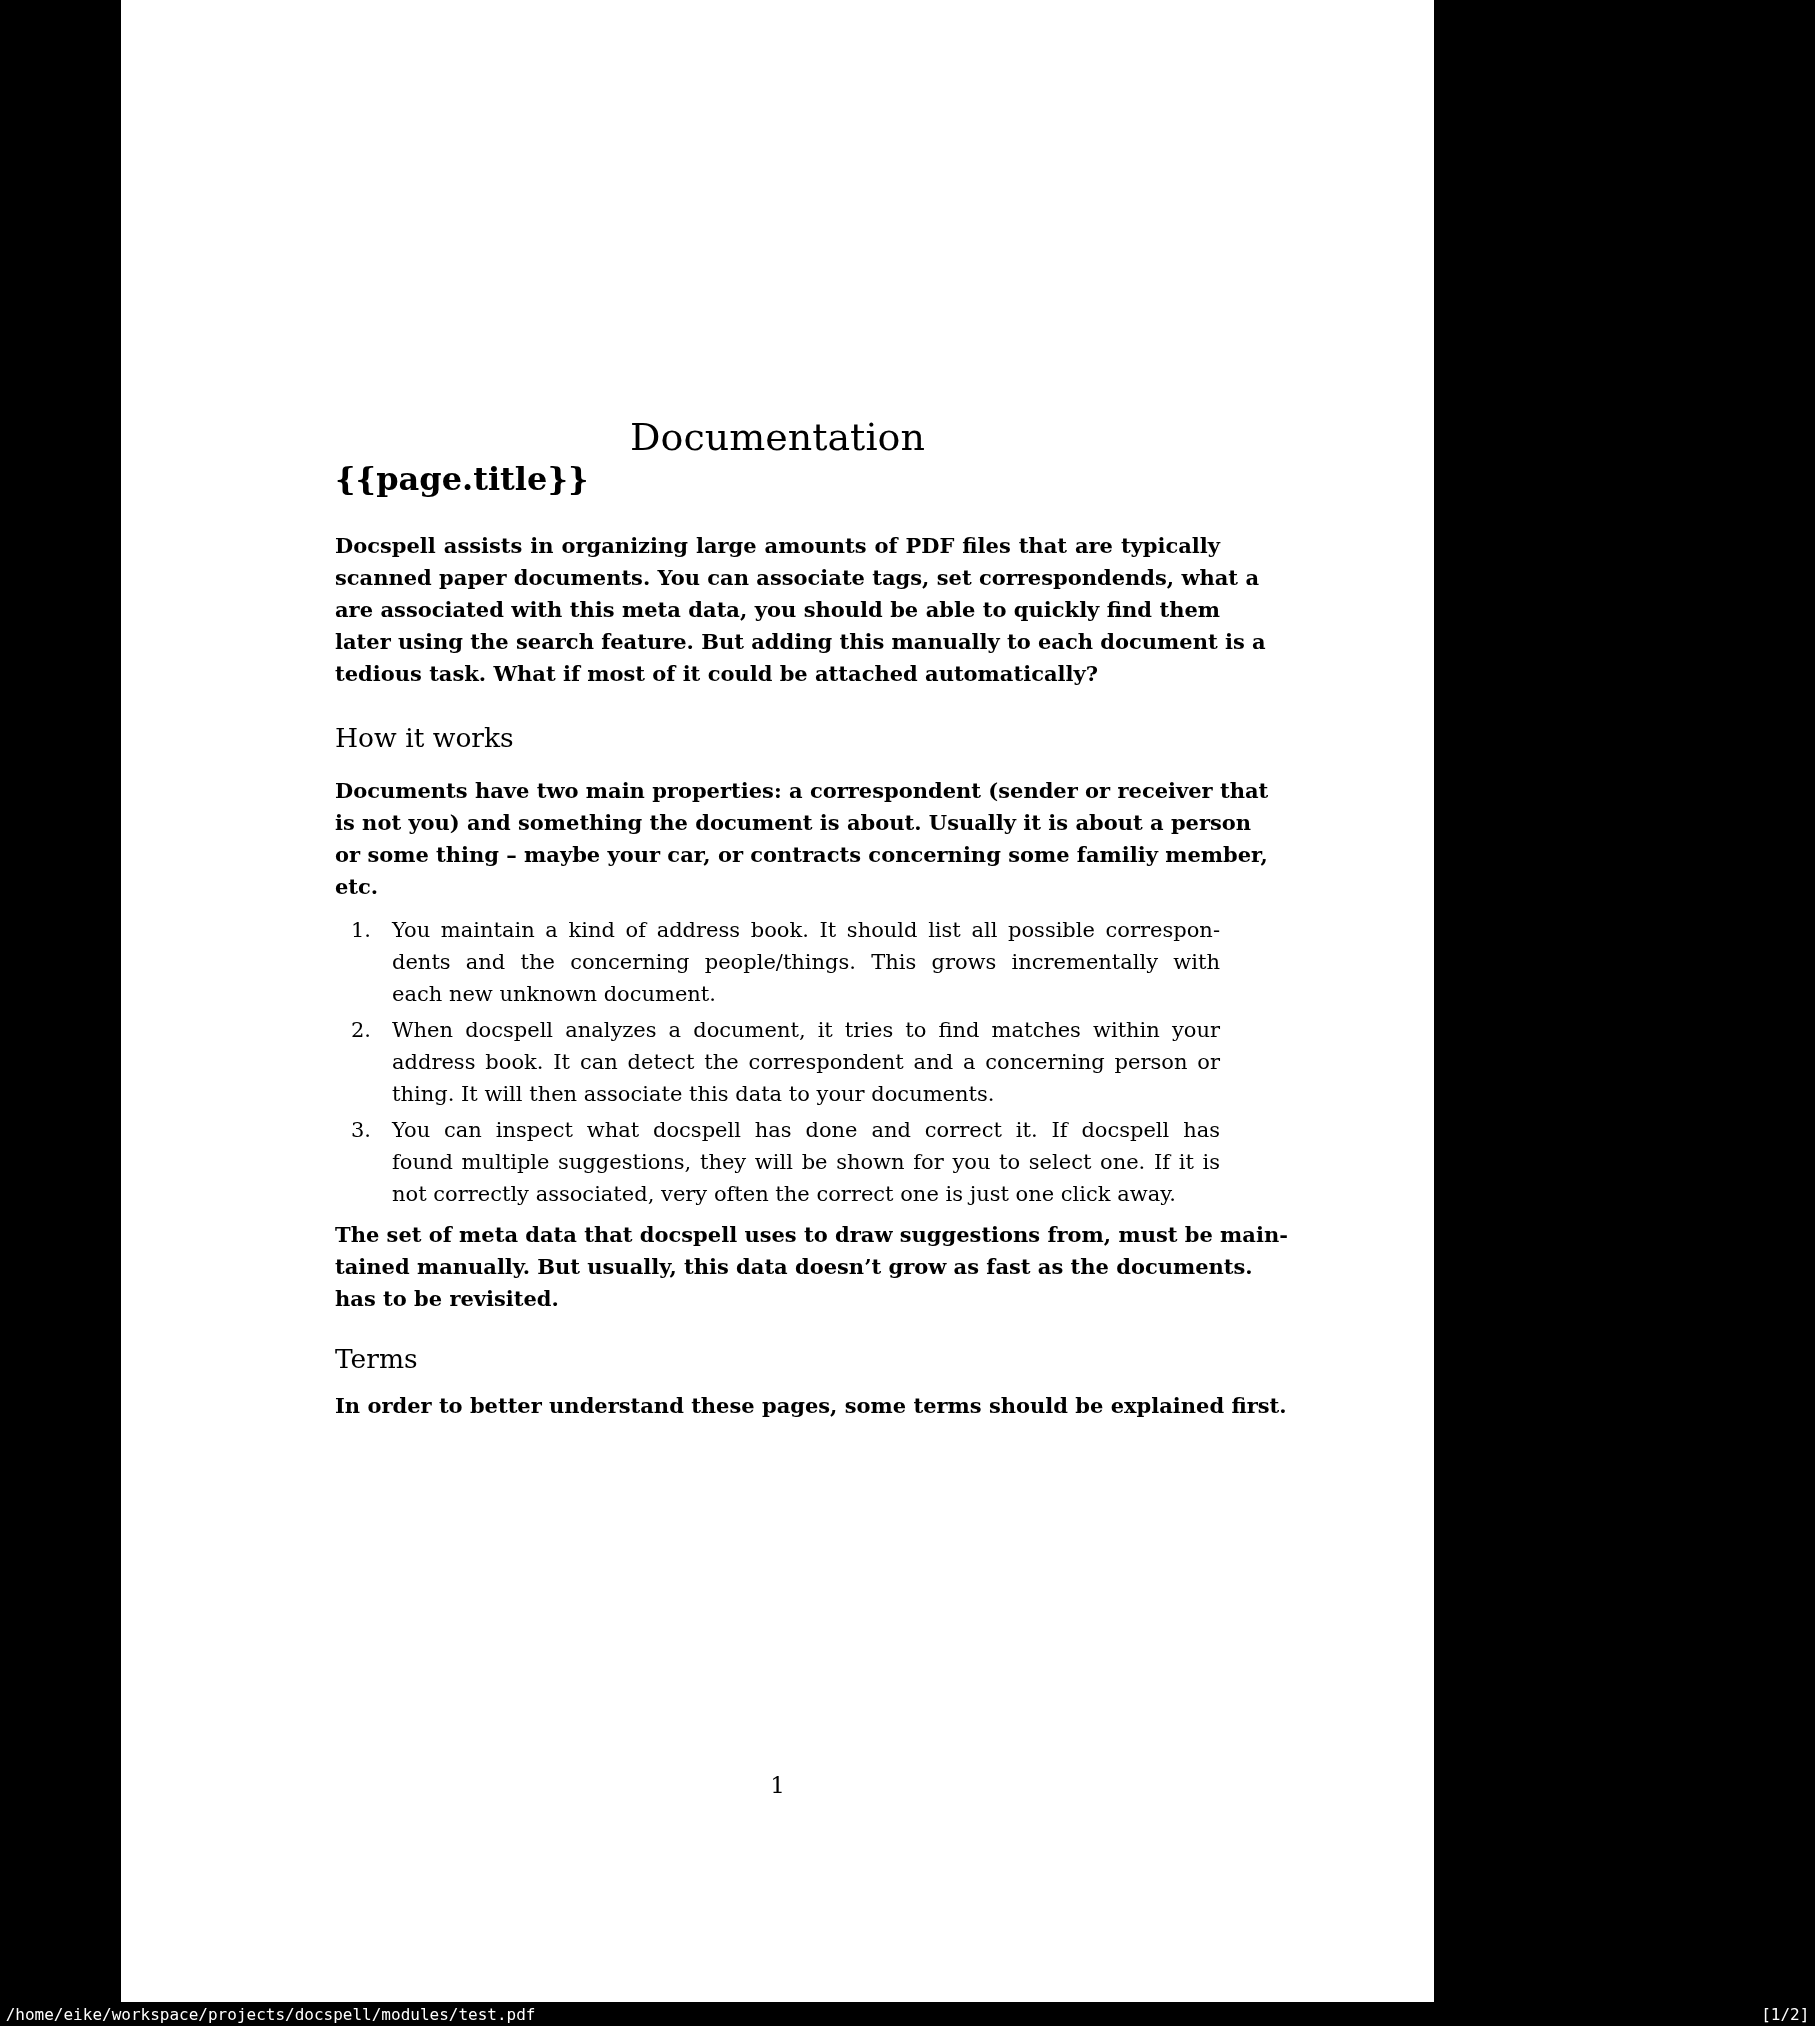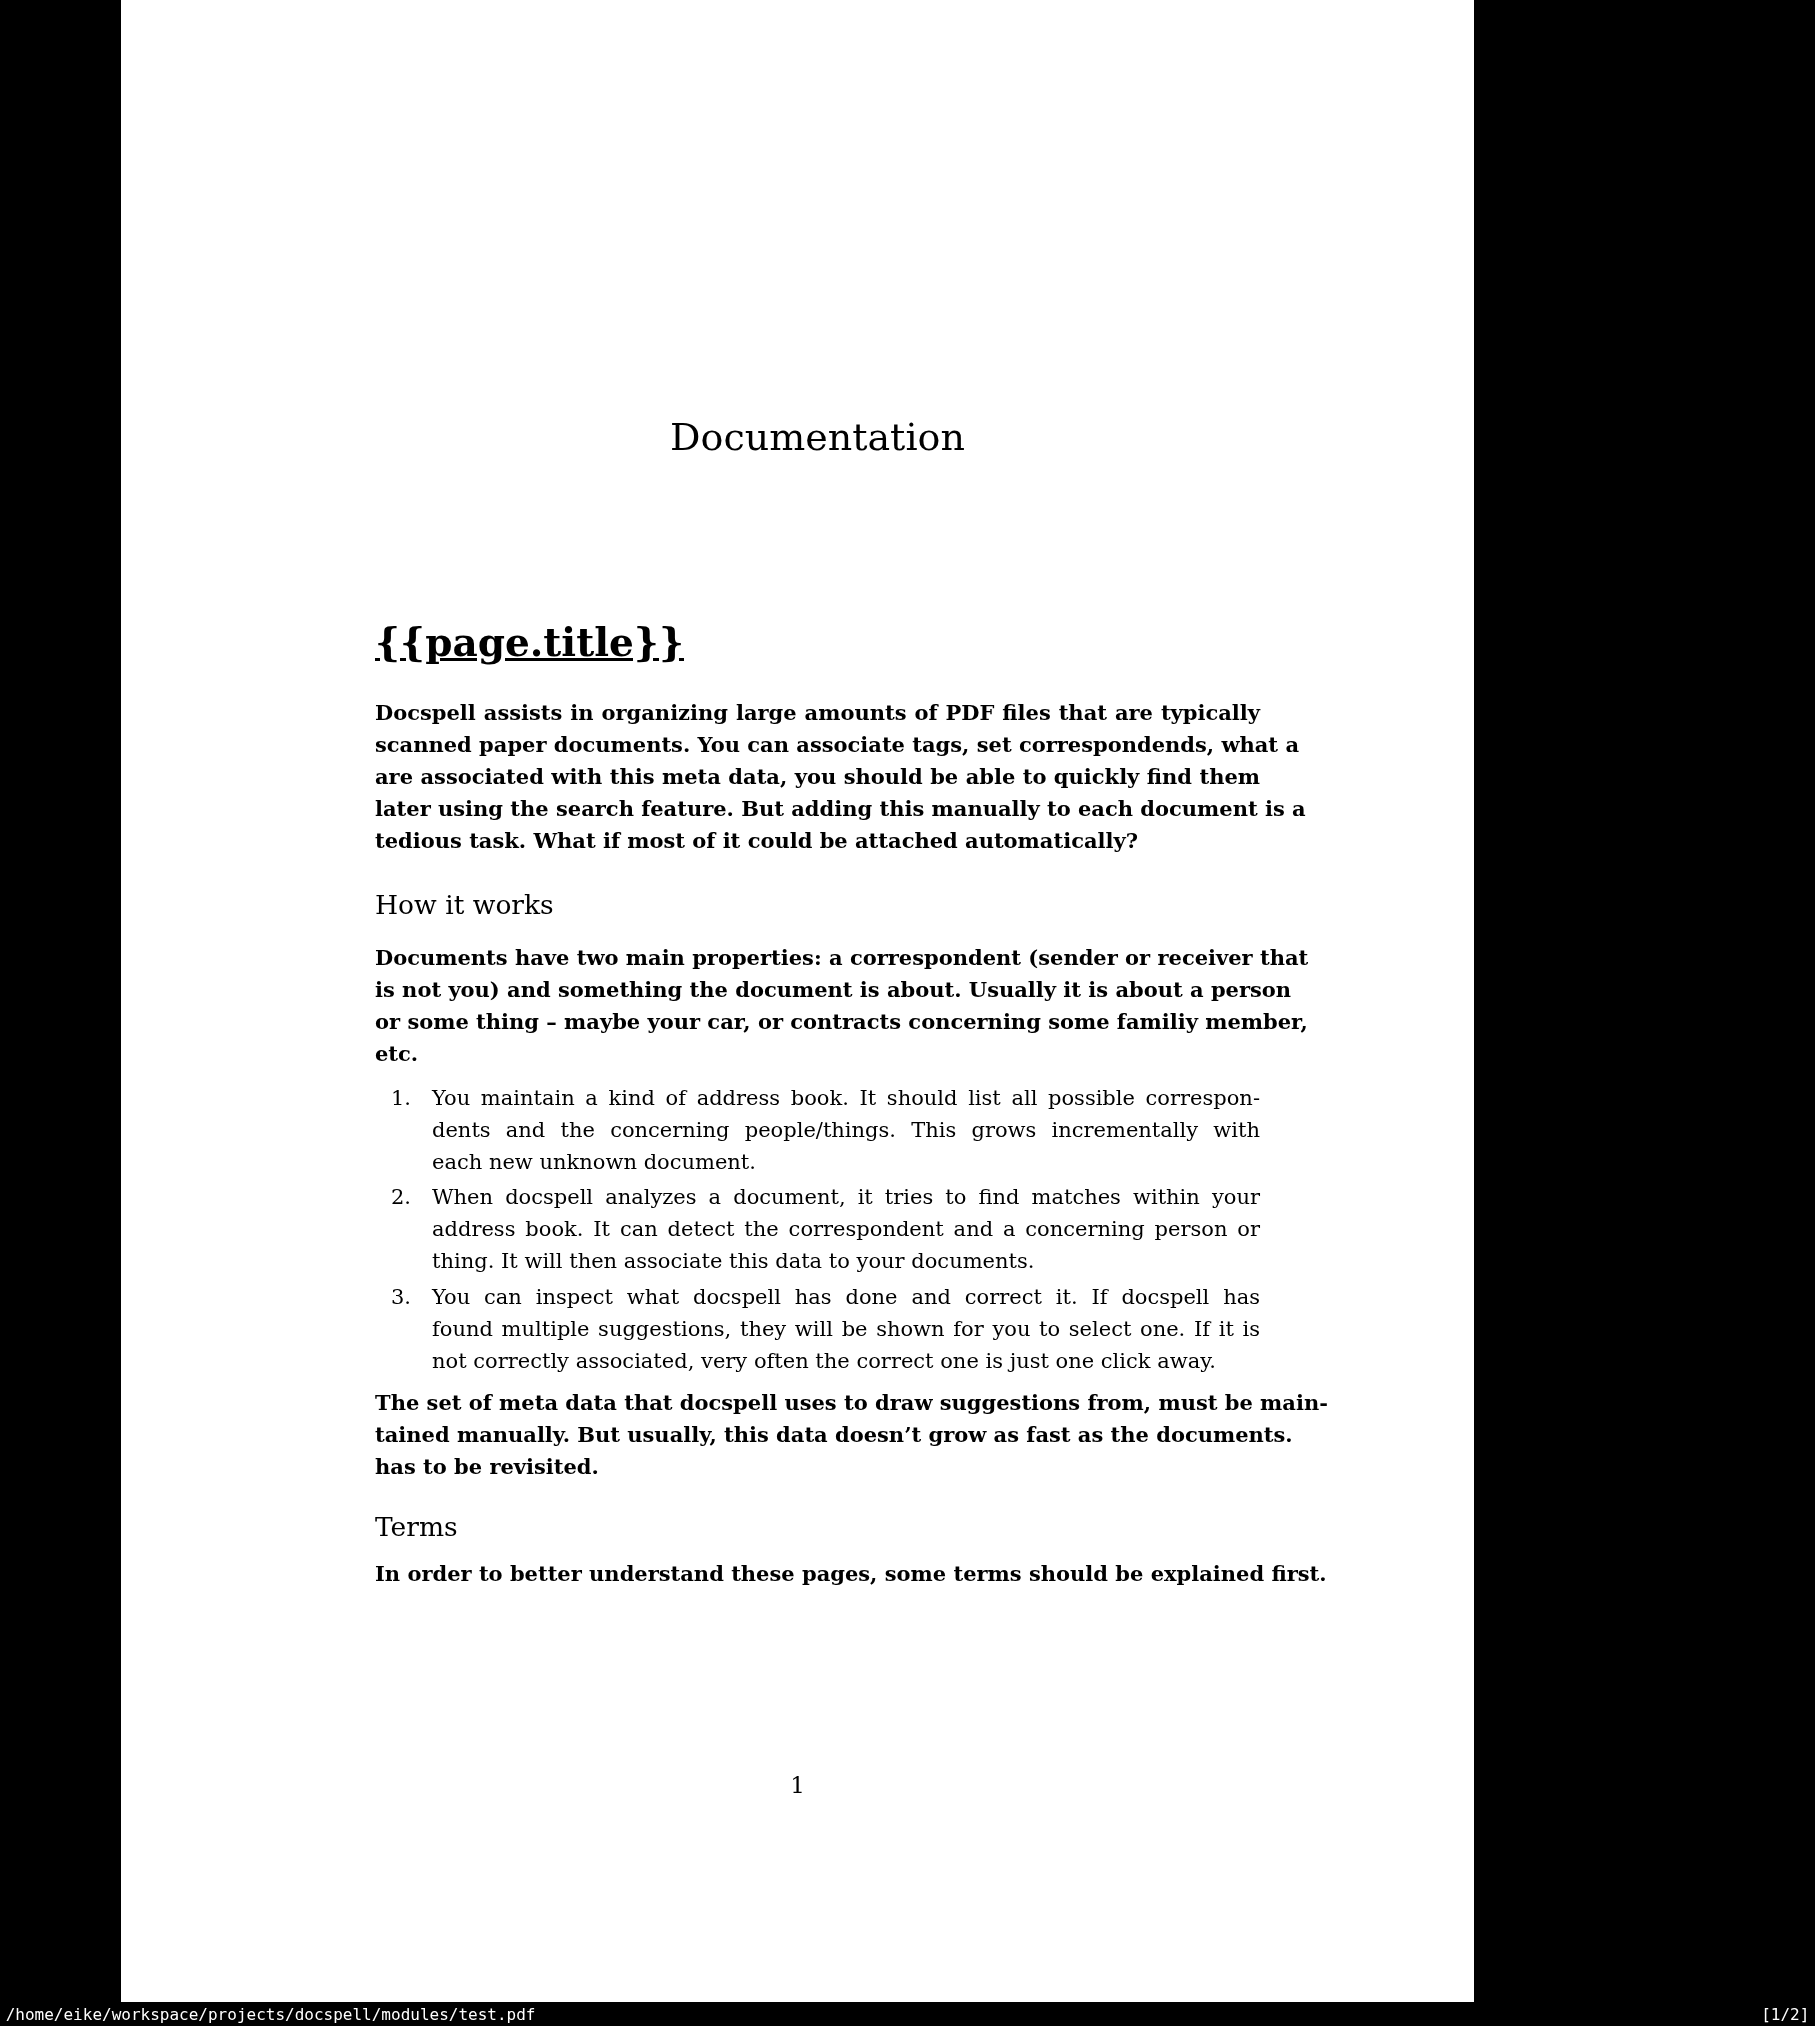--- a/index.html
+++ b/index.html
@@ -19,39 +19,36 @@
     inset: 0;
   }
   .pdf-page {
     position: absolute;
     left: 121px;
     top: 0;
     width: 1313px;
     height: 2002px;
     background: #ffffff;
     color: #000000;
-    padding-left: 40px;
   }
   .content {
     width: 885px;
     margin: 0 auto;
     padding-top: 416px;
   }
   .doc-title {
     text-align: center;
     font-size: 38px;
     line-height: 1.15;
     font-weight: normal;
   }
   .h-section {
-    font-size: 39px;
+    font-size: 32px;
     font-weight: bold;
     line-height: 1.2;
-    margin-top: 159px;
-    text-decoration: underline;
   }
   .h-sub {
     font-size: 26.5px;
     font-weight: normal;
     line-height: 1.2;
   }
   .h-sub.how { margin-top: 32px; }
   .h-sub.terms { margin-top: 28px; }
   .para {
     font-size: 21px;

